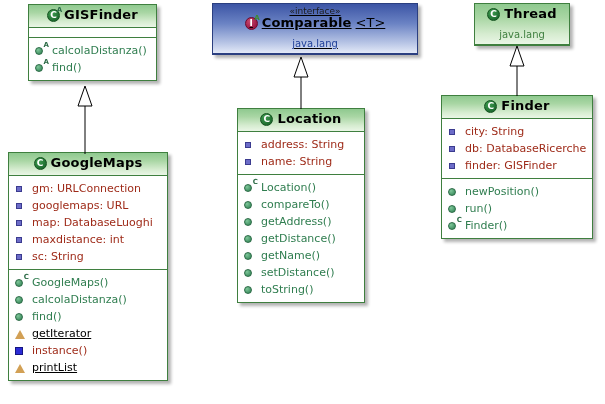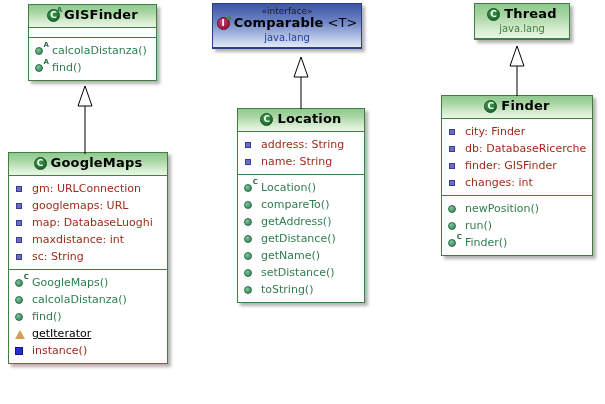--- a/index.html
+++ b/index.html
@@ -62,21 +62,21 @@
   }
   .generic-param {
     font-size: 13px;
     color: #000000;
     font-weight: normal;
   }
   .pkg-name {
     display: block;
     font-size: 10px;
     color: #3f7f3f;
-    margin-top: 1px;
+    margin-top: 7px;
     text-align: center;
   }
   .pkg-name.iface-pkg {
     color: #20409a;
   }
 
   
   .compartment {
     padding: 4px 4px 4px 6px;
   }
@@ -262,24 +262,28 @@
       <span class="member-label m-method">find()</span>
     </div>
     <div class="member">
       <span class="icon icon-inner"></span>
       <span class="member-label m-inner">getIterator</span>
     </div>
     <div class="member">
       <span class="icon icon-static"></span>
       <span class="member-label m-static">instance()</span>
     </div>
-  </div>
-</div>
-
-<div class="uml-box iface" style="left:212px; top:3px; width:150px;">
+    <div class="member">
+      <span class="icon icon-inner"></span>
+      <span class="member-label m-inner">printList</span>
+    </div>
+  </div>
+</div>
+
+<div class="uml-box iface" style="left:212px; top:3px; width:206px;text-decoration:underline;">
   <div class="uml-header iface-header">
     <span class="stereotype">«interface»</span>
     <div class="title-line">
       <span class="icon icon-interface">I<span class="sup sup-a-iface">A</span></span>
       <span class="cls-name">Comparable</span>
       <span class="generic-param">&lt;T&gt;</span>
     </div>
     <span class="pkg-name iface-pkg">java.lang</span>
   </div>
 </div>
@@ -348,33 +352,29 @@
 <div class="uml-box" style="left:441px; top:95px; width:152px;">
   <div class="uml-header">
     <div class="title-line">
       <span class="icon icon-class">C</span>
       <span class="cls-name">Finder</span>
     </div>
   </div>
   <div class="compartment">
     <div class="member">
       <span class="icon icon-field"></span>
-      <span class="member-label m-field">city: Finder</span>
+      <span class="member-label m-field">city: String</span>
     </div>
     <div class="member">
       <span class="icon icon-field"></span>
       <span class="member-label m-field">db: DatabaseRicerche</span>
     </div>
     <div class="member">
       <span class="icon icon-field"></span>
       <span class="member-label m-field">finder: GISFinder</span>
-    </div>
-    <div class="member">
-      <span class="icon icon-field"></span>
-      <span class="member-label m-field">changes: int</span>
     </div>
   </div>
   <div class="compartment">
     <div class="member">
       <span class="icon icon-method"></span>
       <span class="member-label m-method">newPosition()</span>
     </div>
     <div class="member">
       <span class="icon icon-method"></span>
       <span class="member-label m-method">run()</span>

